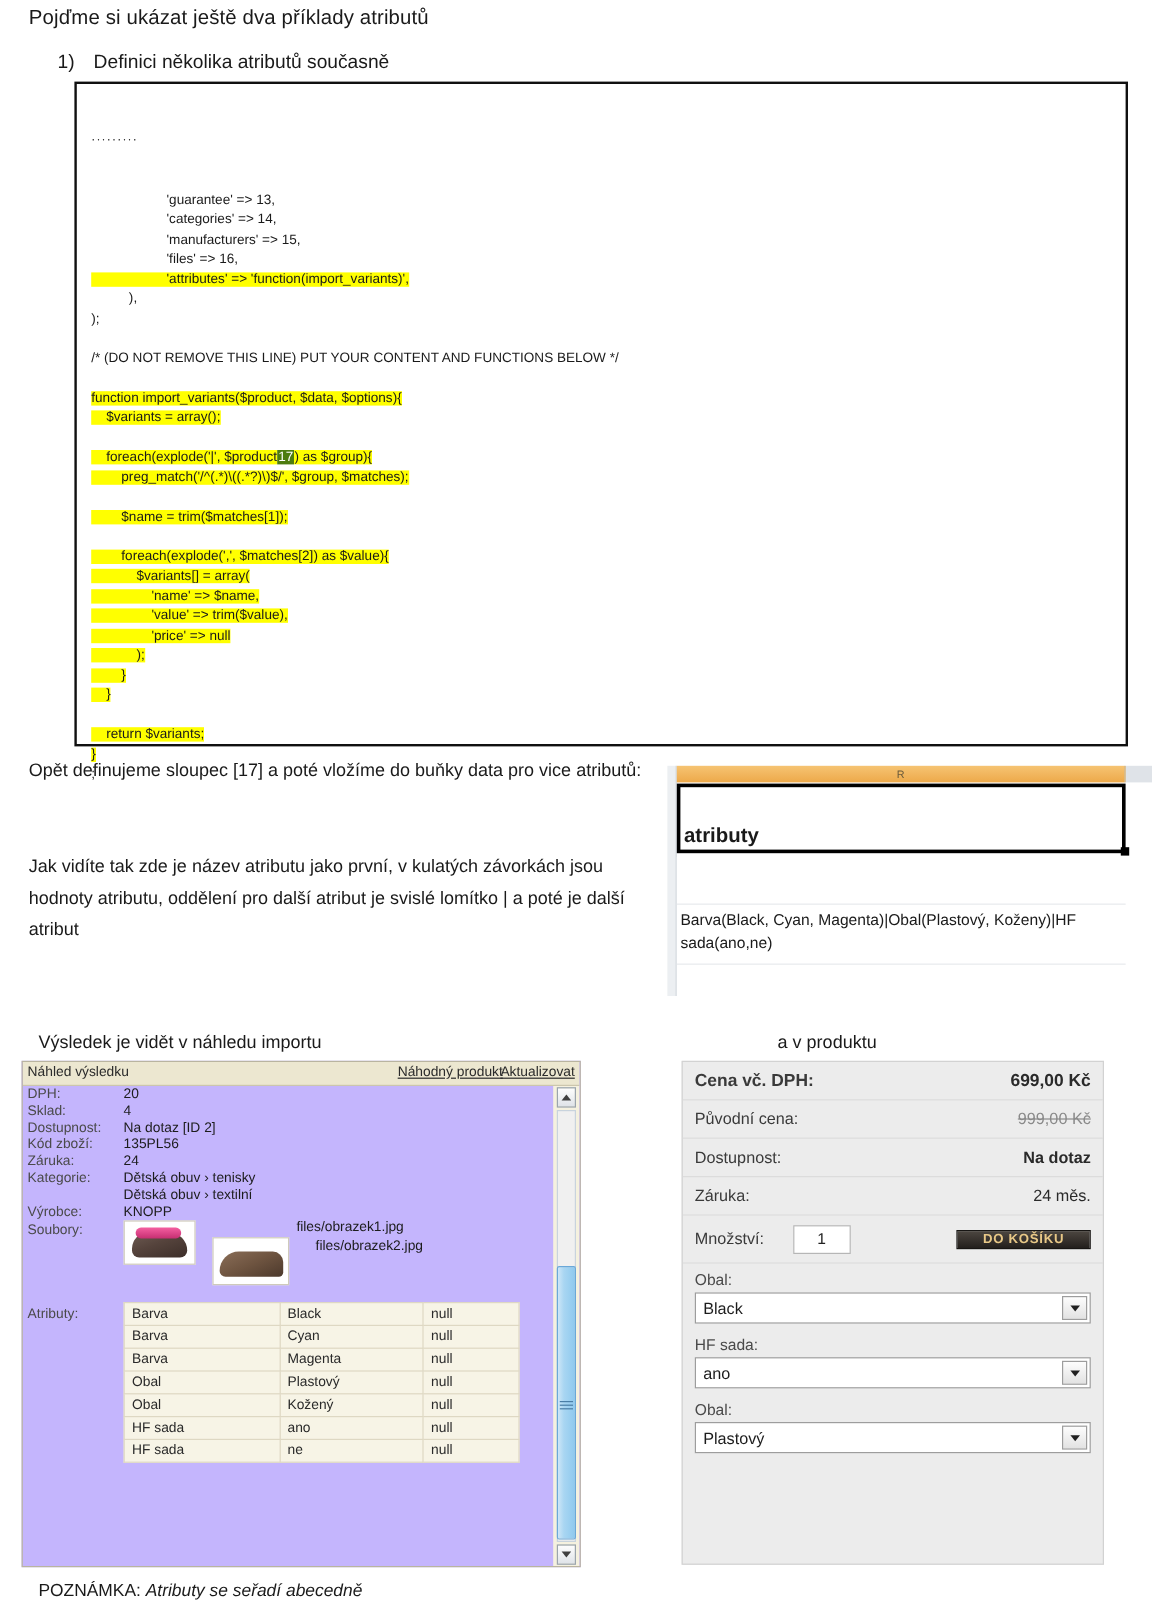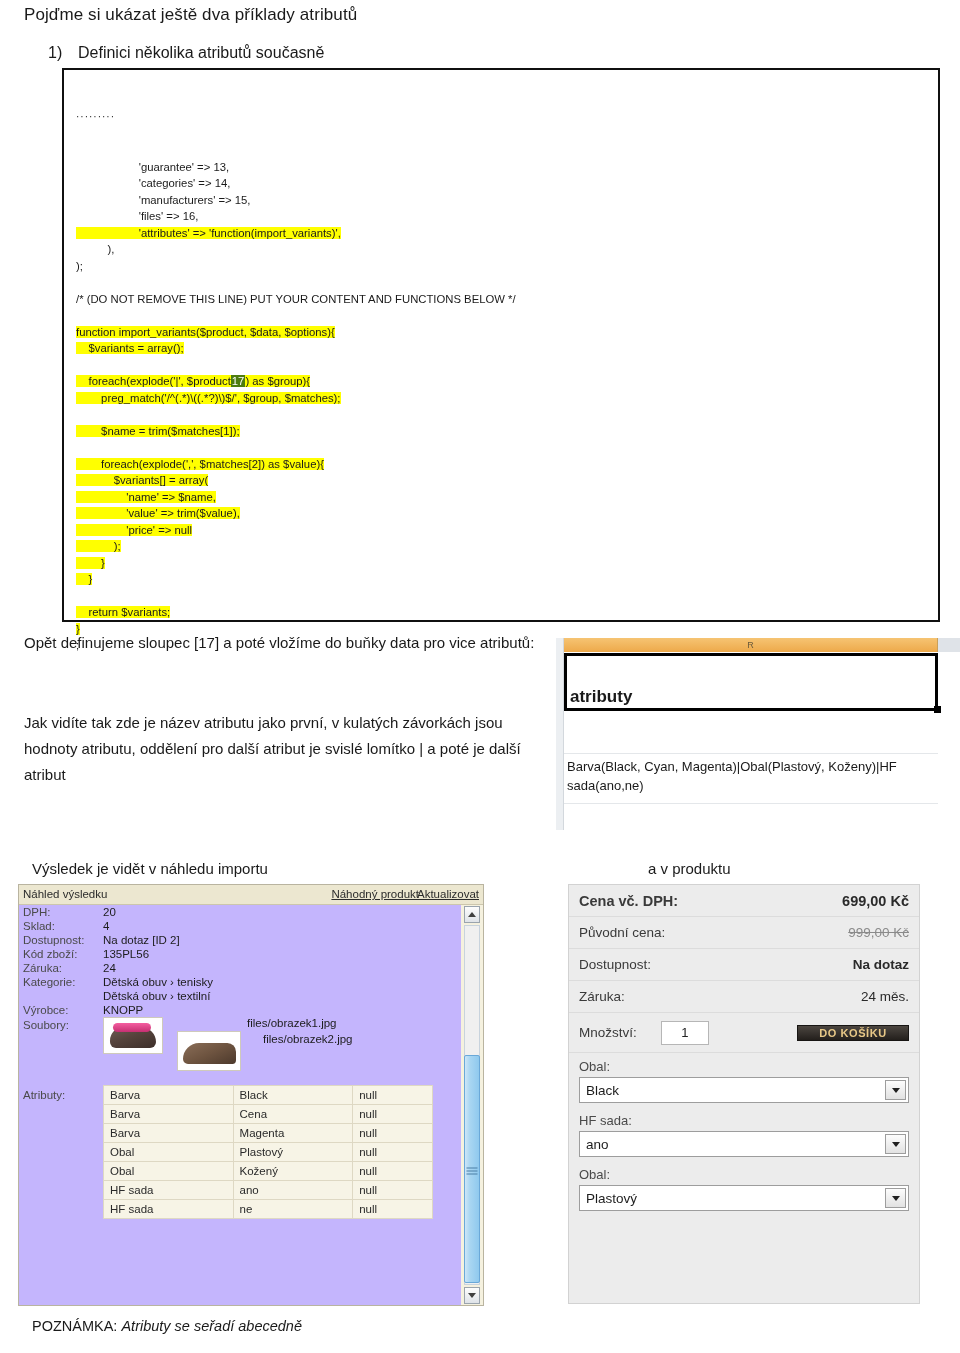--- a/index.html
+++ b/index.html
@@ -310,21 +310,21 @@
       <span class="lbl">Atributy:</span>
       <table class="attr">
         <tbody id="attr-rows">
             <tr>
               <td class="c1">Barva</td>
               <td class="c2">Black</td>
               <td class="c3">null</td>
             </tr>
             <tr>
               <td class="c1">Barva</td>
-              <td class="c2">Cena</td>
+              <td class="c2">Cyan</td>
               <td class="c3">null</td>
             </tr>
             <tr>
               <td class="c1">Barva</td>
               <td class="c2">Magenta</td>
               <td class="c3">null</td>
             </tr>
             <tr>
               <td class="c1">Obal</td>
               <td class="c2">Plastový</td>

